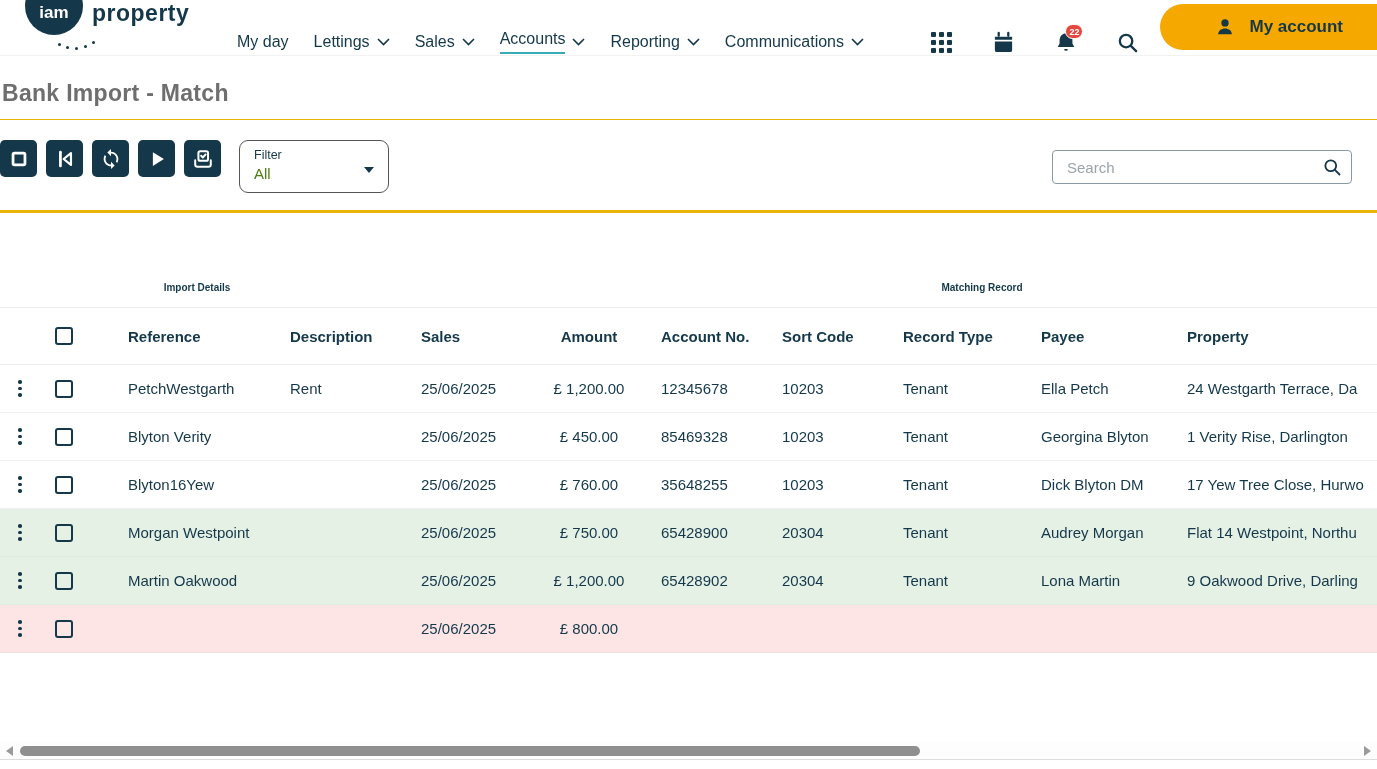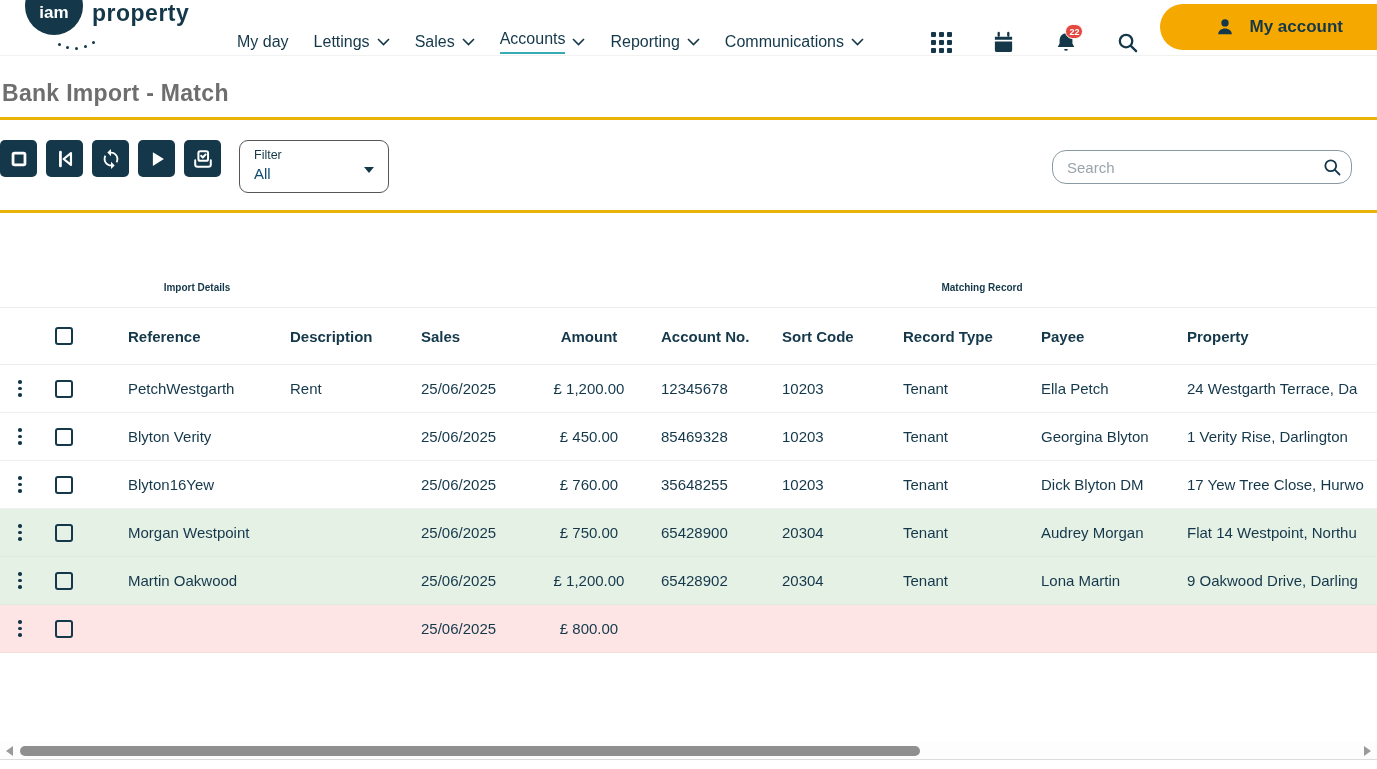--- a/index.html
+++ b/index.html
@@ -24,36 +24,36 @@
   .nav-icons { display:flex; align-items:center; gap:37px; margin-left:auto; margin-right:20px;margin-top:24px; }
   .icon-btn { position:relative; width:25px; height:25px; display:flex; align-items:center; justify-content:center; cursor:pointer; }
   .badge { position:absolute; top:-6px; left:12px; min-width:17px; height:15px; padding:0 3px; background:#e5483f;
     border-radius:9px; color:#fff; font-size:9px; font-weight:bold; display:flex; align-items:center; justify-content:center;
     border:1px solid #fff; }
   .account-btn { position:relative; height:46px; margin-right:-14px; padding:0 48px 0 54px; background:#f5a800;
     border:none; border-radius:25px 0 0 25px; display:flex; align-items:center; gap:13px; cursor:pointer;
     font-size:17px; font-weight:bold; color:#14384a; top:-5px; }
 
   
-  .title-row { height:64px; padding:24px 0 0 2px; border-bottom:3px solid #eab308; }
+  .title-row { height:64px; padding:24px 0 0 2px; border-bottom:1px solid #eab308; }
   .title-row h1 { font-size:23px; font-weight:bold; color:#6e6e6e; letter-spacing:.3px; }
 
   
   .toolbar { height:93px; border-bottom:3px solid #eab308; display:flex; align-items:flex-start; padding-top:20px; }
   .tool-btns { display:flex; gap:9px; }
   .tool-btn { width:37px; height:37px; background:#14384a; border:none; border-radius:5px;
     display:flex; align-items:center; justify-content:center; cursor:pointer; }
   .filter-box { position:relative; width:150px; height:53px; margin-left:18px; margin-top:0;
     border:1px solid #555; border-radius:9px; padding:7px 12px 0 14px; cursor:pointer; background:#fff; }
   .filter-label { font-size:12.5px; color:#14384a; }
-  .filter-value { font-size:15px; color:#0c4a6e; margin-top:3px; }
+  .filter-value { font-size:15px; color:#4d7c0f; margin-top:3px; }
   .filter-arrow { position:absolute; right:14px; top:26px; width:0; height:0;
     border-left:5px solid transparent; border-right:5px solid transparent; border-top:6px solid #14384a; }
   .search-wrap { position:relative; margin-left:auto; margin-right:25px; margin-top:10px; }
-  .search-input { width:300px; height:34px; border:1px solid #8a9aa3; border-radius:14px;
+  .search-input { width:300px; height:34px; border:1px solid #8a9aa3; border-radius:4px;
     padding:0 38px 0 14px; font-size:15px; color:#14384a; font-family:"Liberation Sans",sans-serif; }
   .search-input::placeholder { color:#9aa4aa; }
   .search-icon-right { position:absolute; right:10px; top:7px; }
 
   
   .grid { display:grid;
     grid-template-columns:40px 88px 162px 131px 120px 96px 145px 121px 138px 146px minmax(190px,1fr);
     align-items:center; }
   .group-row { position:relative; height:95px; border-bottom:1px solid #ececec; }
   .group-label { position:absolute; bottom:14px; transform:translateX(-50%); font-size:10px; font-weight:bold; color:#14384a; }

